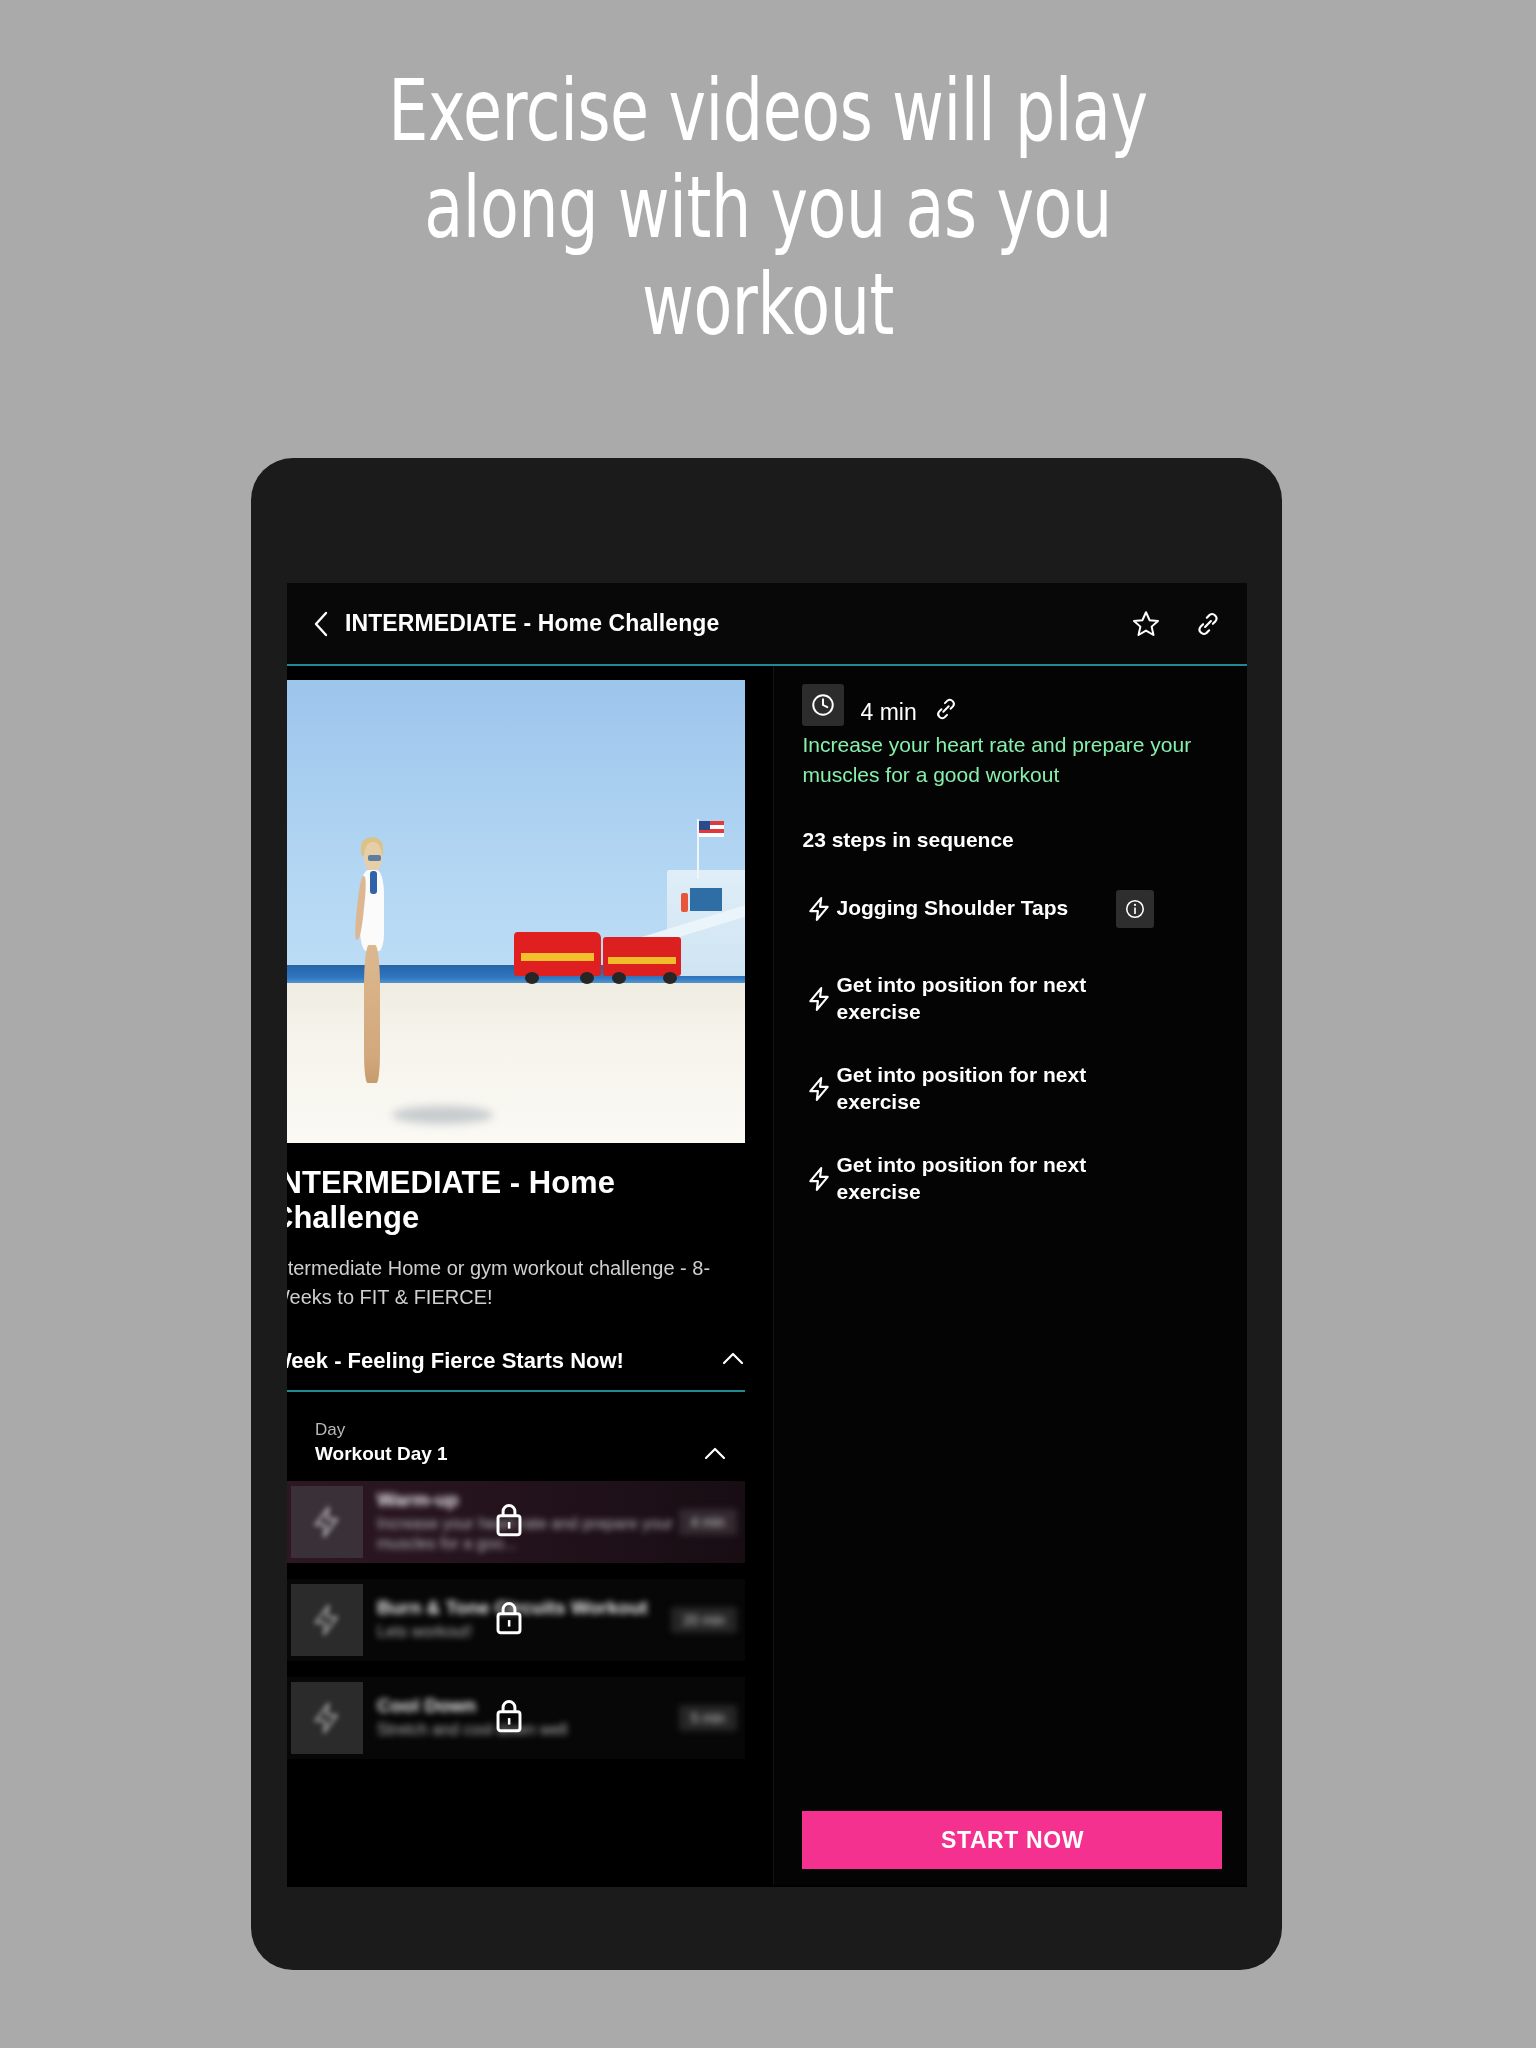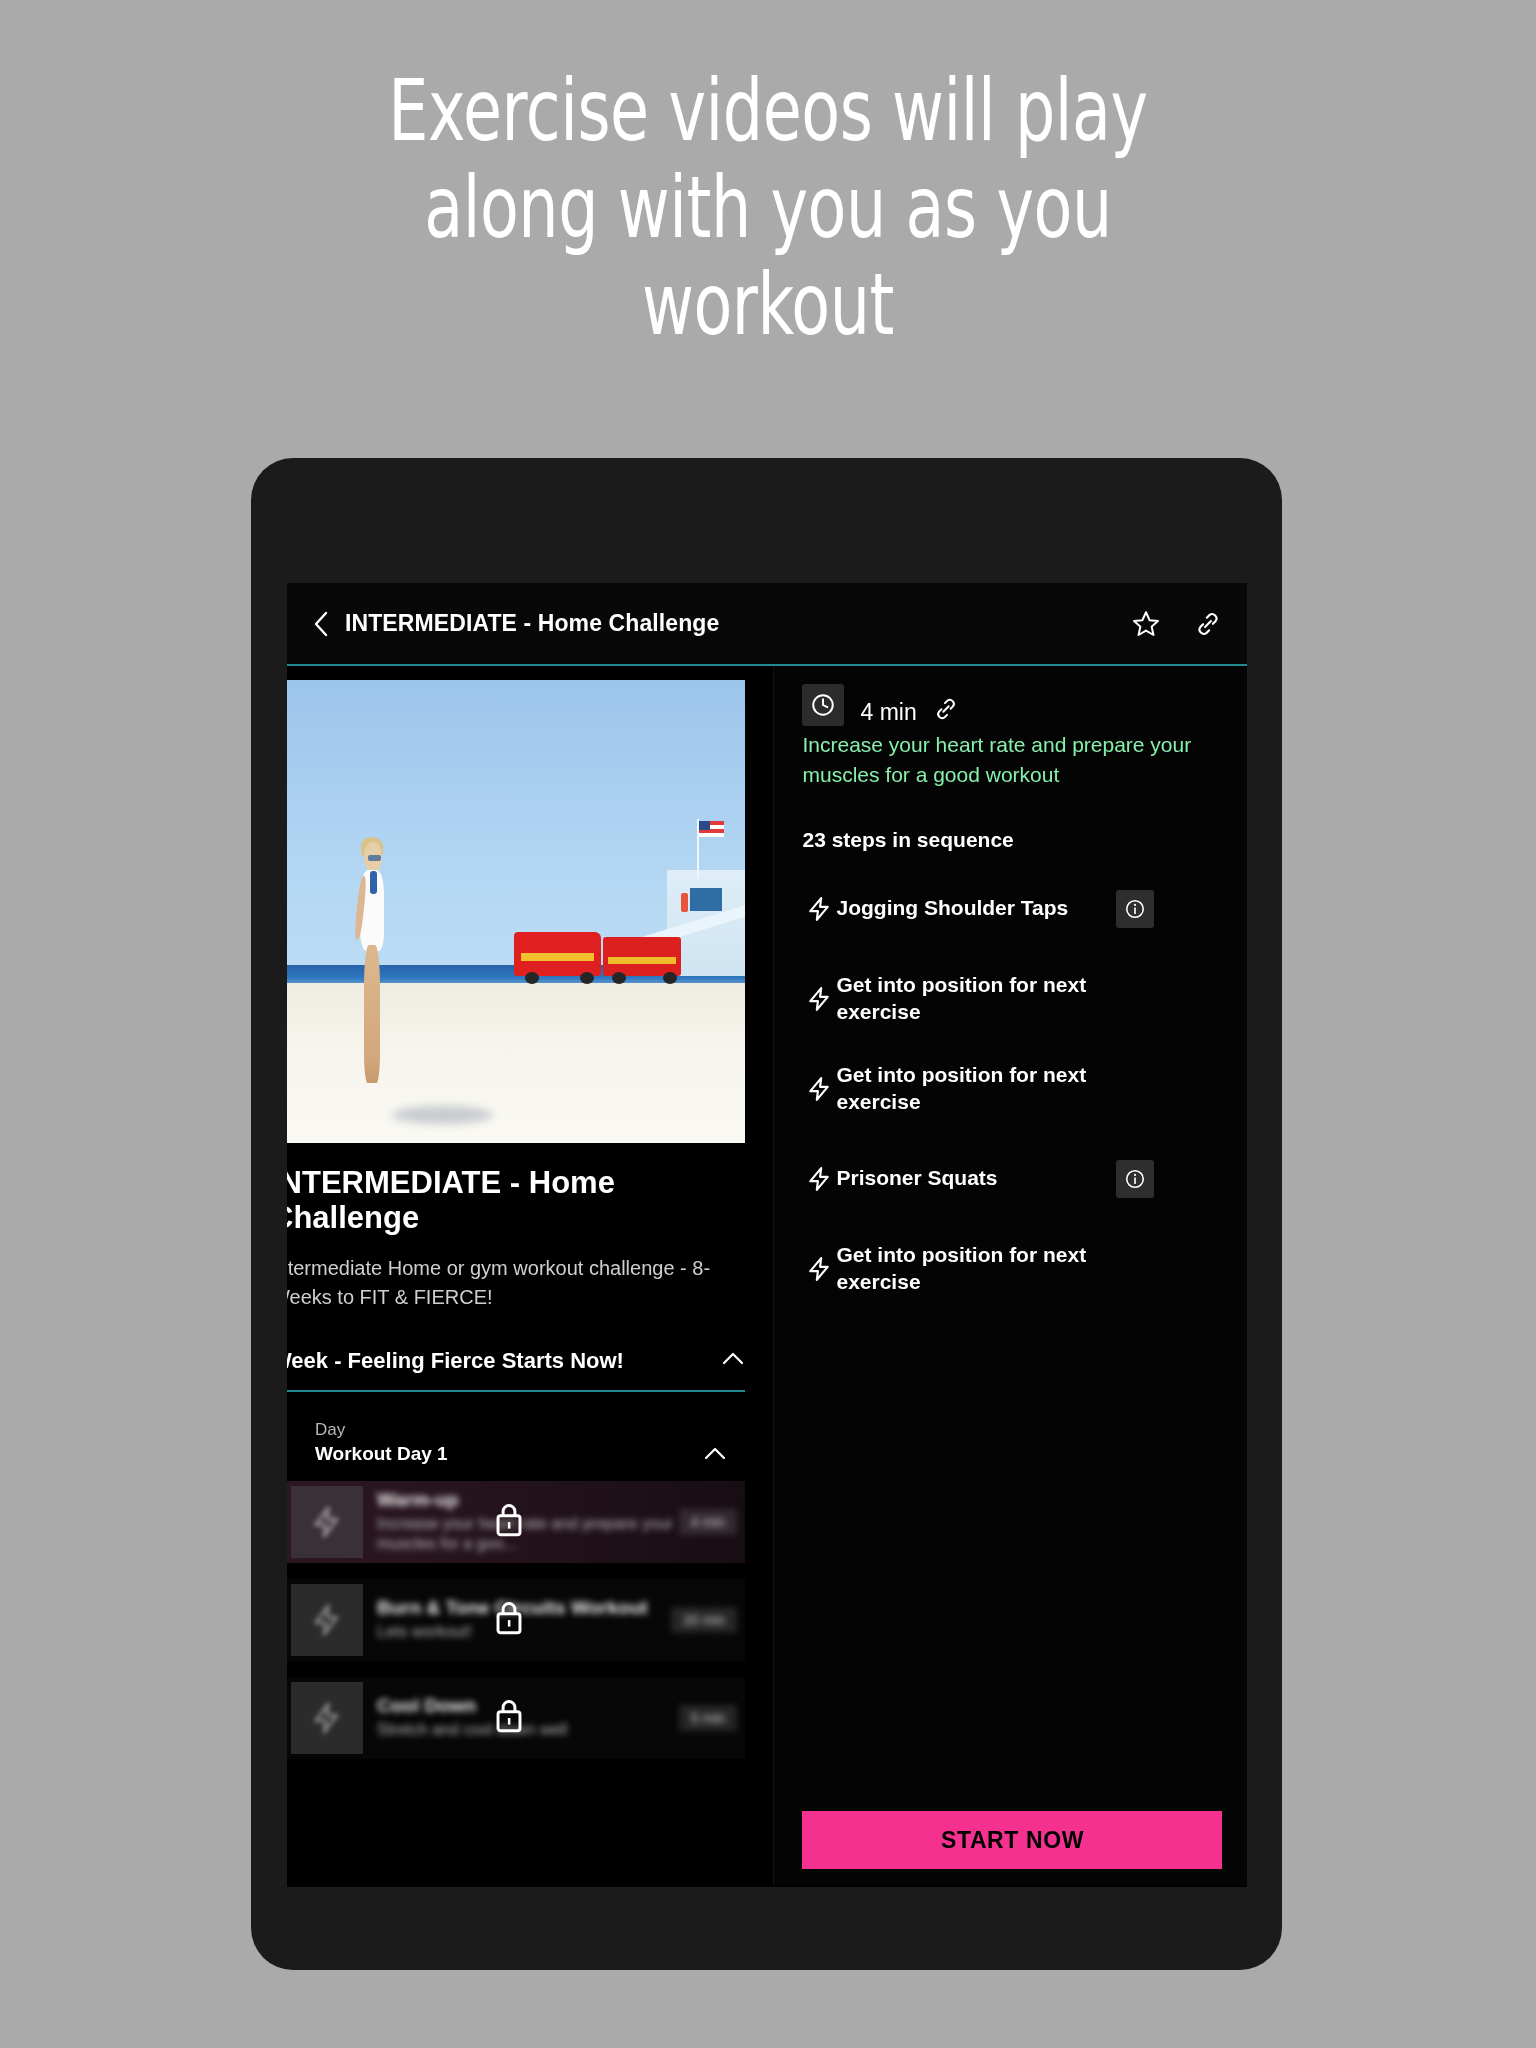--- a/index.html
+++ b/index.html
@@ -231,21 +231,21 @@
                 flex:1 1 auto; max-width: 280px; }
   .info-chip {
     width:38px; height:38px; background:#2e2e2e; border-radius:3px;
     display:flex; align-items:center; justify-content:center; flex:0 0 auto;
   }
 
   .start-btn {
     position:absolute; left:28px; bottom:16px;
     width: 420px; height: 58px;
     background:#f4318f;
-    color:#000000; font-size:23px; font-weight:700; letter-spacing:0.6px;
+    color:#ffffff; font-size:23px; font-weight:700; letter-spacing:0.6px;
     display:flex; align-items:center; justify-content:center;
   }
 </style>
 </head>
 <body>
 
 <div class="promo">Exercise videos will play
 along with you as you
 workout</div>
 
@@ -444,42 +444,27 @@
 
         <div class="step-row">
           <div class="bolt">
             <svg width="26" height="26" viewBox="0 0 24 24">
                 <polygon points="14,2 4,14 11,14 10,22 20,10 13,10" fill="none" stroke="#ffffff" stroke-width="2" stroke-linejoin="round"></polygon>
               </svg>
           </div>
           <div class="step-label">Get into position for next exercise</div>
         </div>
 
+
         <div class="step-row">
           <div class="bolt">
             <svg width="26" height="26" viewBox="0 0 24 24">
                 <polygon points="14,2 4,14 11,14 10,22 20,10 13,10" fill="none" stroke="#ffffff" stroke-width="2" stroke-linejoin="round"></polygon>
               </svg>
           </div>
-          <div class="step-label">Prisoner Squats</div>
-          <div class="info-chip">
-            <svg width="22" height="22" viewBox="0 0 24 24">
-                <circle cx="12" cy="12" r="9" fill="none" stroke="#ffffff" stroke-width="1.7"></circle>
-                <circle cx="12" cy="7.6" r="1.2" fill="#ffffff"></circle>
-                <rect x="11.1" y="10.4" width="1.8" height="7" fill="#ffffff"></rect>
-              </svg>
-          </div>
-        </div>
-
-        <div class="step-row">
-          <div class="bolt">
-            <svg width="26" height="26" viewBox="0 0 24 24">
-                <polygon points="14,2 4,14 11,14 10,22 20,10 13,10" fill="none" stroke="#ffffff" stroke-width="2" stroke-linejoin="round"></polygon>
-              </svg>
-          </div>
           <div class="step-label">Get into position for next exercise</div>
         </div>
 
 
         <div class="start-btn">START NOW</div>
       </div>
     </div>
 
   </div>
 </div>

